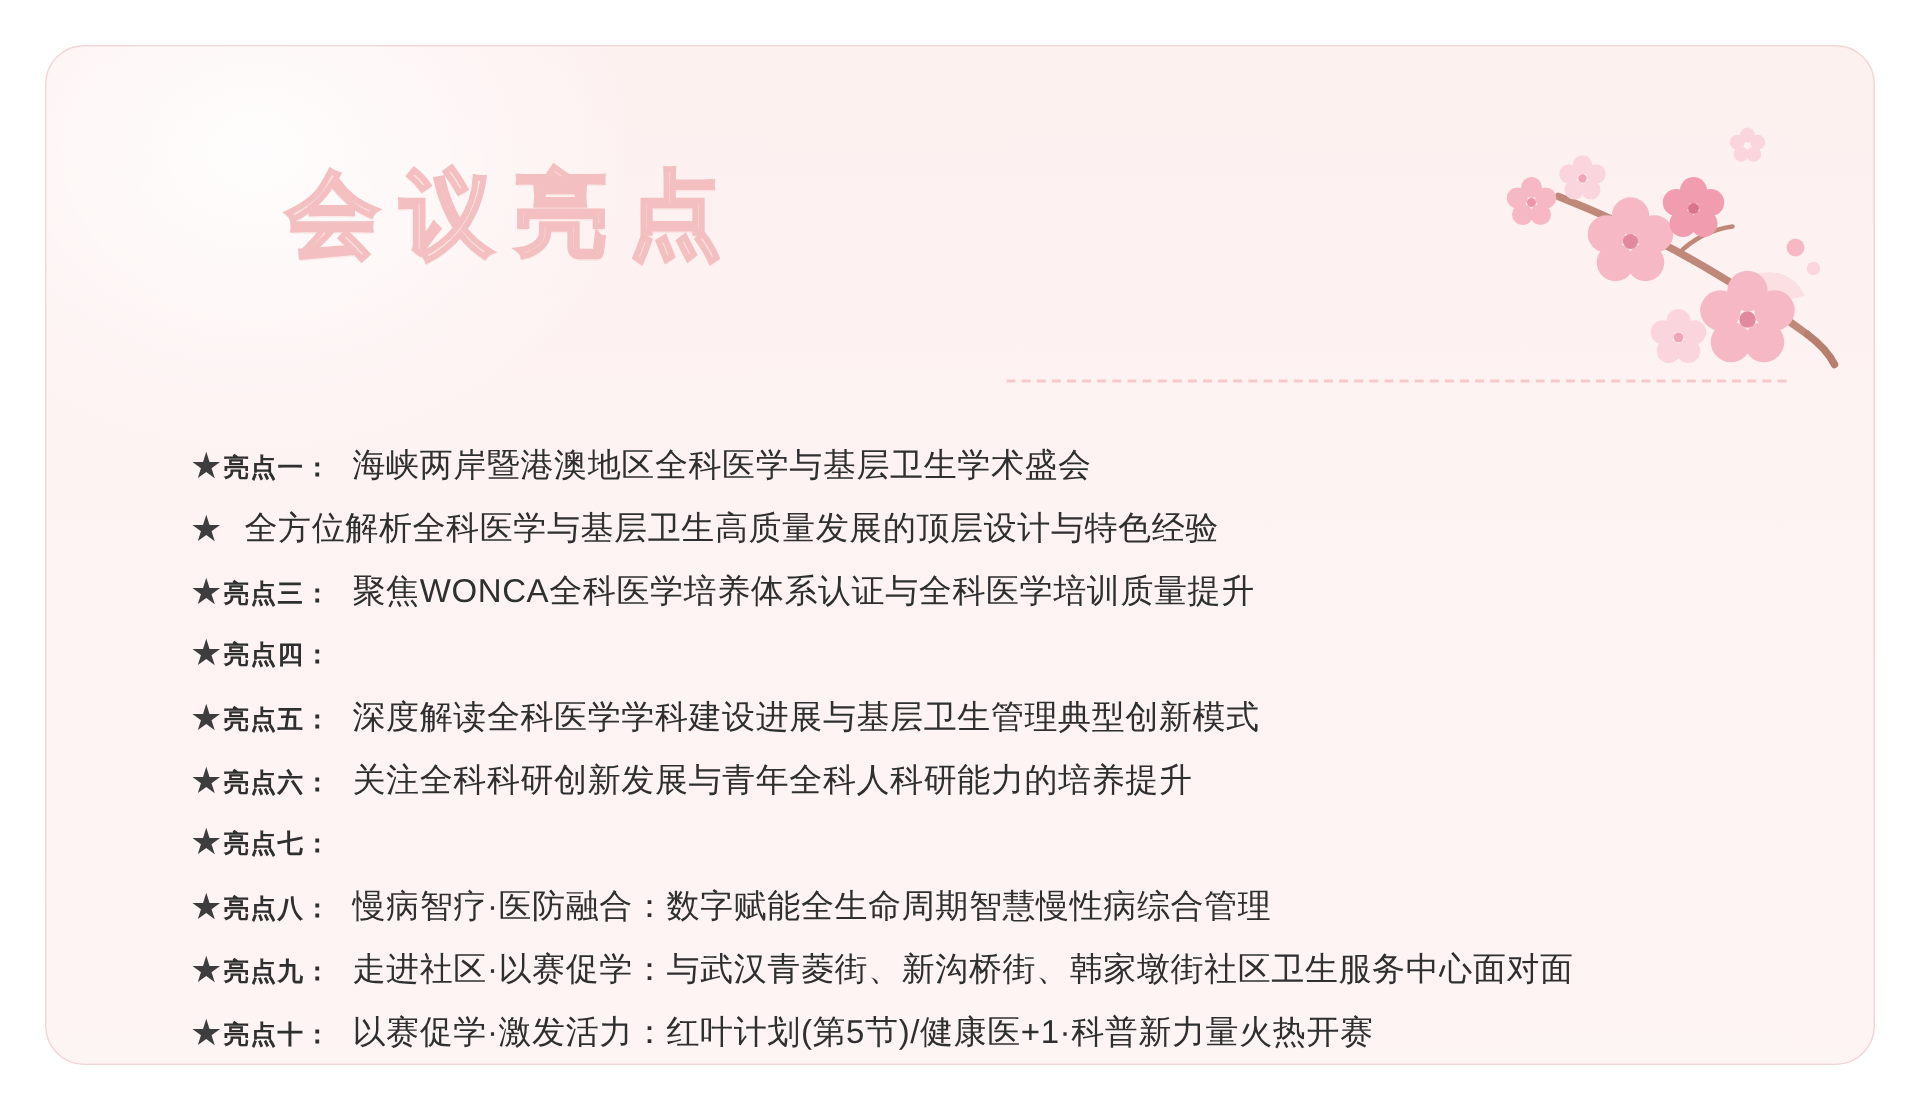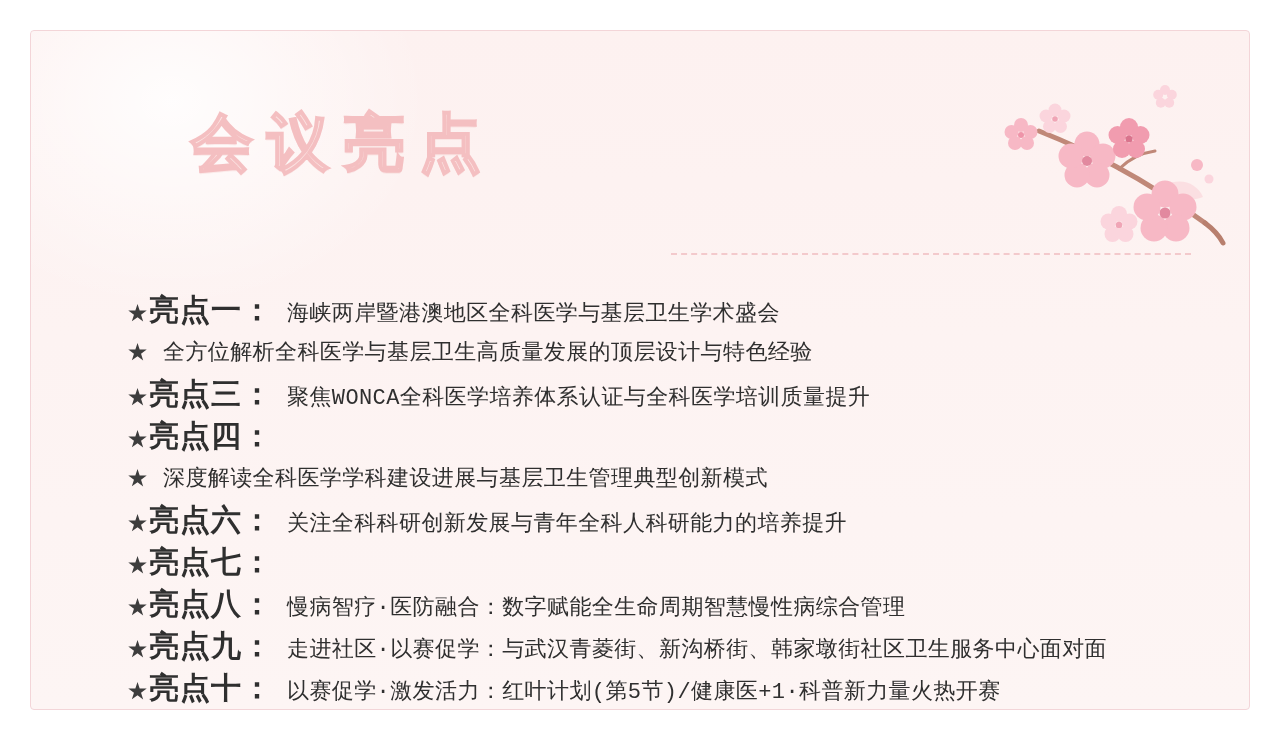--- a/index.html
+++ b/index.html
@@ -20,21 +20,21 @@
   }
 
   
   .card {
     position: absolute;
     left: 30px;
     top: 30px;
     width: 1220px;
     height: 680px;
     border: 1px solid #f3d5d8;
-    border-radius: 4px;
+    border-radius: 26px;
     background: linear-gradient(180deg, #fdf1f0 0%, #fdf3f2 45%, #fdf5f4 100%);
     box-sizing: border-box;
     overflow: hidden;
   }
 
   
   .card::before {
     content: "";
     position: absolute;
     left: -120px;
@@ -97,30 +97,30 @@
   }
 
   .star {
     color: #3d3d3d;
     font-size: 21px;
     margin-right: 1px;
   }
 
   .label {
     color: #2f2f2f;
-    font-size: 30px;
+    font-size: 17px;
     font-weight: bold;
     font-family: "DejaVu Sans", "Liberation Sans", sans-serif;
     letter-spacing: 1px;
   }
 
   .text {
     color: #2f2f2f;
     font-size: 22px;
-    font-family: Liberation Mono, monospace;
+    font-family: Liberation Sans, sans-serif;
     margin-left: 14px;
     letter-spacing: 0.4px;
   }
 </style>
 </head>
 <body>
 
 <div id="poster">
   <div class="card">
 
@@ -227,20 +227,21 @@
         <span class="text">聚焦WONCA全科医学培养体系认证与全科医学培训质量提升</span>
       </div>
 
       <div class="row">
         <span class="star">★</span>
         <span class="label">亮点四：</span>
       </div>
 
       <div class="row">
         <span class="star">★</span>
+        <span class="label">亮点五：</span>
         <span class="text">深度解读全科医学学科建设进展与基层卫生管理典型创新模式</span>
       </div>
 
       <div class="row">
         <span class="star">★</span>
         <span class="label">亮点六：</span>
         <span class="text">关注全科科研创新发展与青年全科人科研能力的培养提升</span>
       </div>
 
       <div class="row">

